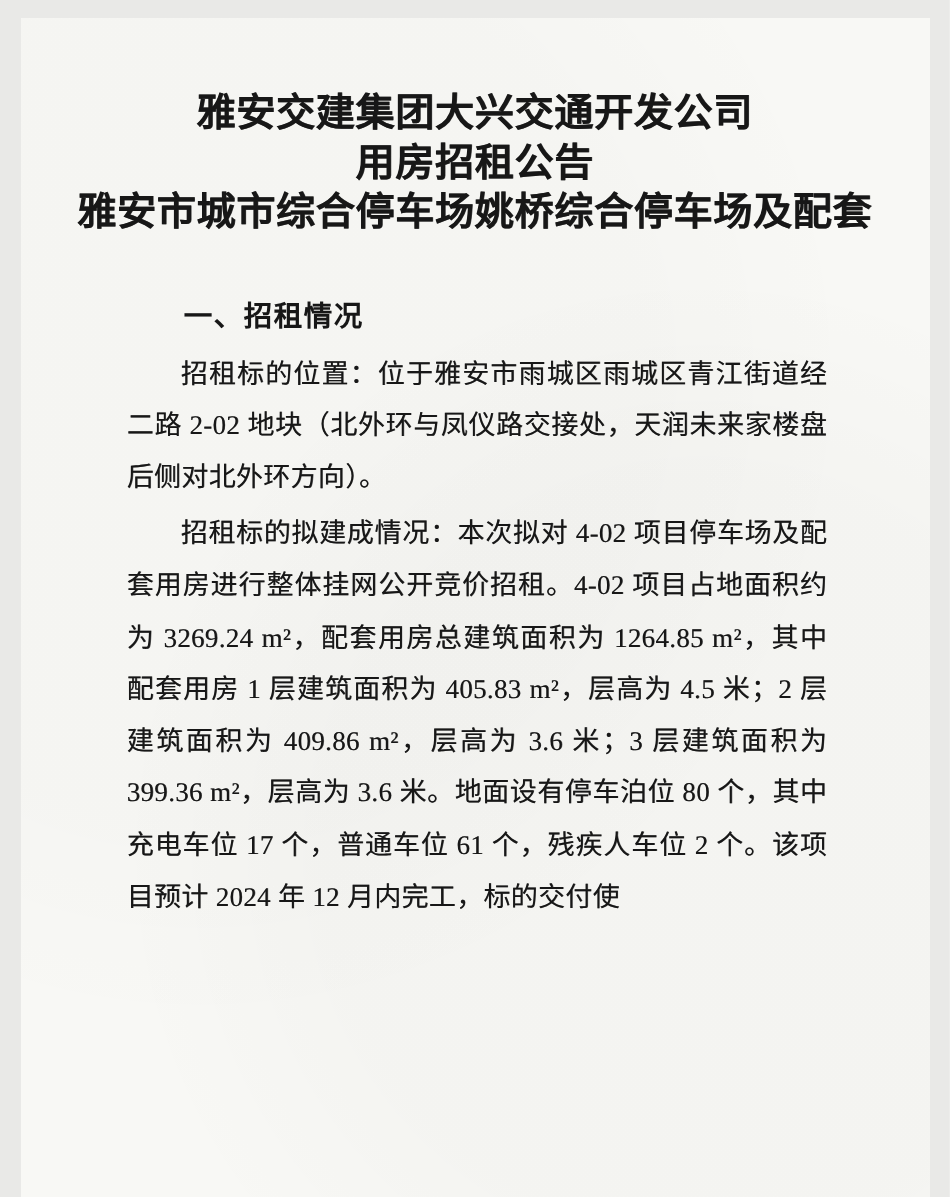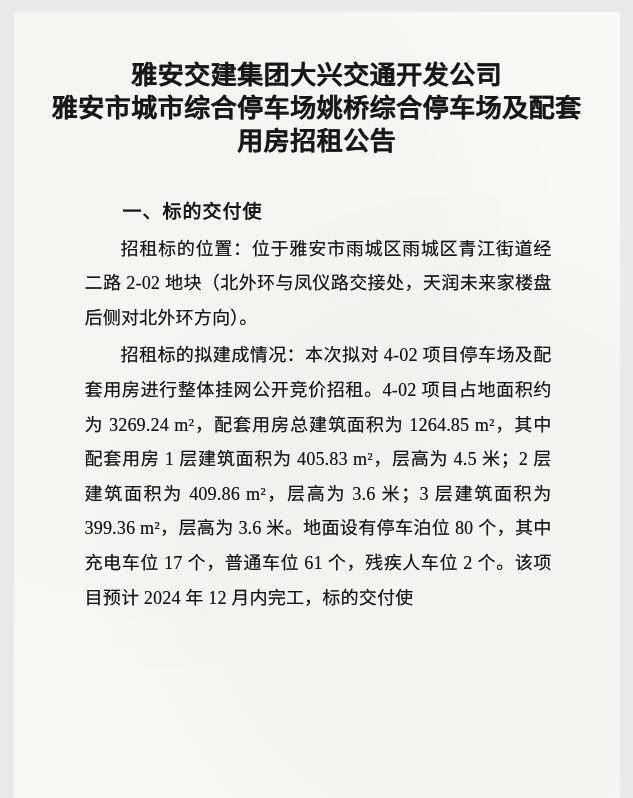--- a/index.html
+++ b/index.html
@@ -58,26 +58,26 @@
     text-shadow: none;
   }
 </style>
 </head>
 <body>
 
 <div class="page">
 
   <header class="doc-title">
     <div class="t-line">雅安交建集团大兴交通开发公司</div>
+    <div class="t-line">用房招租公告</div>
     <div class="t-line">雅安市城市综合停车场姚桥综合停车场及配套</div>
-    <div class="t-line">用房招租公告</div>
   </header>
 
   <main class="doc-body">
 
-    <h2 class="section-heading">一、标的交付使</h2>
+    <h2 class="section-heading">一、招租情况</h2>
 
     <p class="para">招租标的位置：位于雅安市雨城区雨城区青江街道经二路 2-02 地块（北外环与凤仪路交接处，天润未来家楼盘后侧对北外环方向）。</p>
 
     <p class="para">招租标的拟建成情况：本次拟对 4-02 项目停车场及配套用房进行整体挂网公开竞价招租。4-02 项目占地面积约为 3269.24 m²，配套用房总建筑面积为 1264.85 m²，其中配套用房 1 层建筑面积为 405.83 m²，层高为 4.5 米；2 层建筑面积为 409.86 m²，层高为 3.6 米；3 层建筑面积为 399.36 m²，层高为 3.6 米。地面设有停车泊位 80 个，其中充电车位 17 个，普通车位 61 个，残疾人车位 2 个。该项目预计 2024 年 12 月内完工，标的交付使</p>
   </main>
 
 </div>
 
 </body></html>

